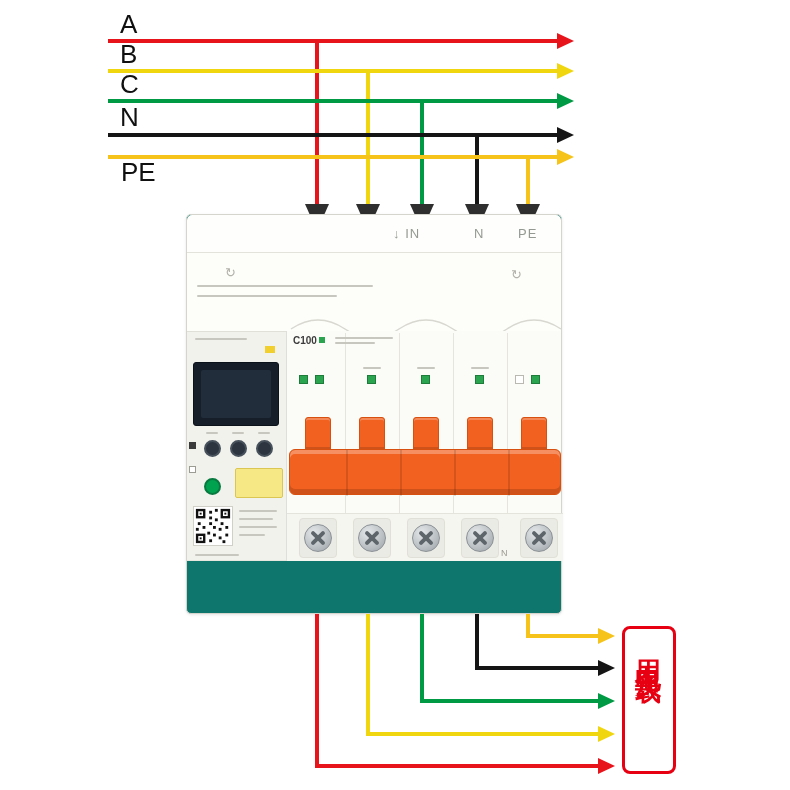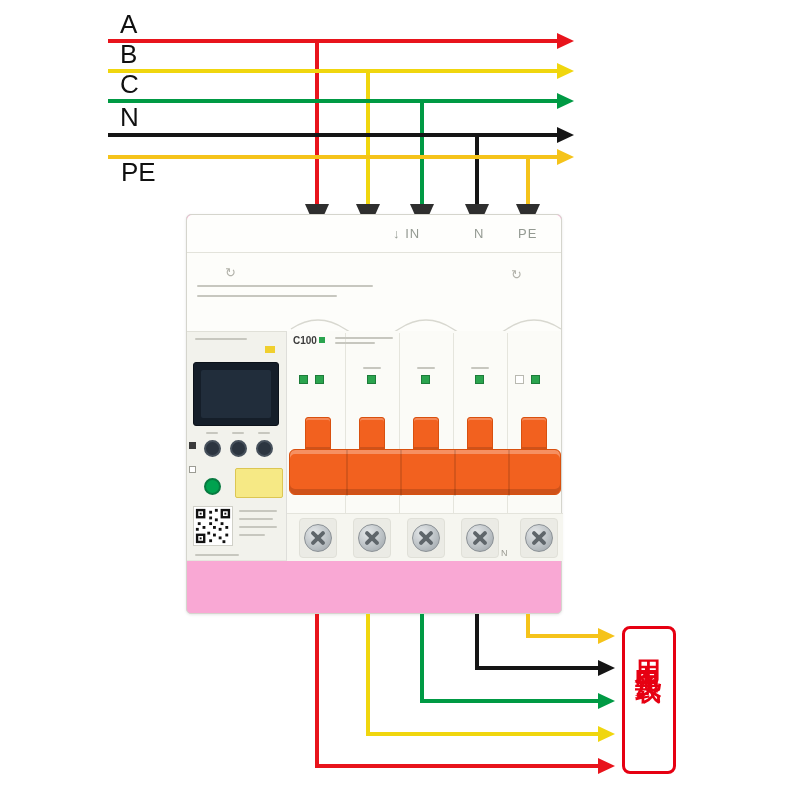--- a/index.html
+++ b/index.html
@@ -8,21 +8,21 @@
   #canvas{position:relative;width:790px;height:790px;background:#fff}
   .hline{position:absolute;height:4px;background:#000}
   .vline{position:absolute;width:4px;background:#000}
   .arr{position:absolute;width:0;height:0;border-top:8px solid transparent;
        border-bottom:8px solid transparent;border-left:17px solid #000}
   .wlabel{position:absolute;font-size:26px;color:#101010;line-height:1}
   .clamp{position:absolute;width:24px;height:15px;background:#2f2f2f;
          clip-path:polygon(0 0,100% 0,72% 100%,28% 100%)}
   
   #device{position:absolute;left:186px;top:214px;width:376px;height:400px;
-    background:#f9a8d4;border:1px solid #d5d5cd;border-radius:5px;
+    background:#0f766e;border:1px solid #d5d5cd;border-radius:5px;
     box-shadow:0 1px 3px rgba(0,0,0,.10)}
   .top-strip{position:absolute;left:0;top:0;width:100%;height:38px;
     background:#fefefc;border-bottom:1px solid #e3e3db;border-radius:5px 5px 0 0}
   .strip-label{position:absolute;font-size:13px;color:#949a92;letter-spacing:1px}
   .upper-body{position:absolute;left:0;top:38px;width:100%;height:78px;background:#fdfdfa}
   .ricon{position:absolute;font-size:13px;color:#b3b3ab}
   .mb{position:absolute;height:2px;background:#c7c7bf;border-radius:1px}
   .main-body{position:absolute;left:0;top:116px;width:100%;height:230px;background:#fbfbf7}
   .lmodule{position:absolute;left:0;top:0;width:100px;height:230px;background:#f2f2ec;
     border-right:1px solid #dededa;border-top:1px solid #e0e0d8;border-bottom:1px solid #e6e6de}

